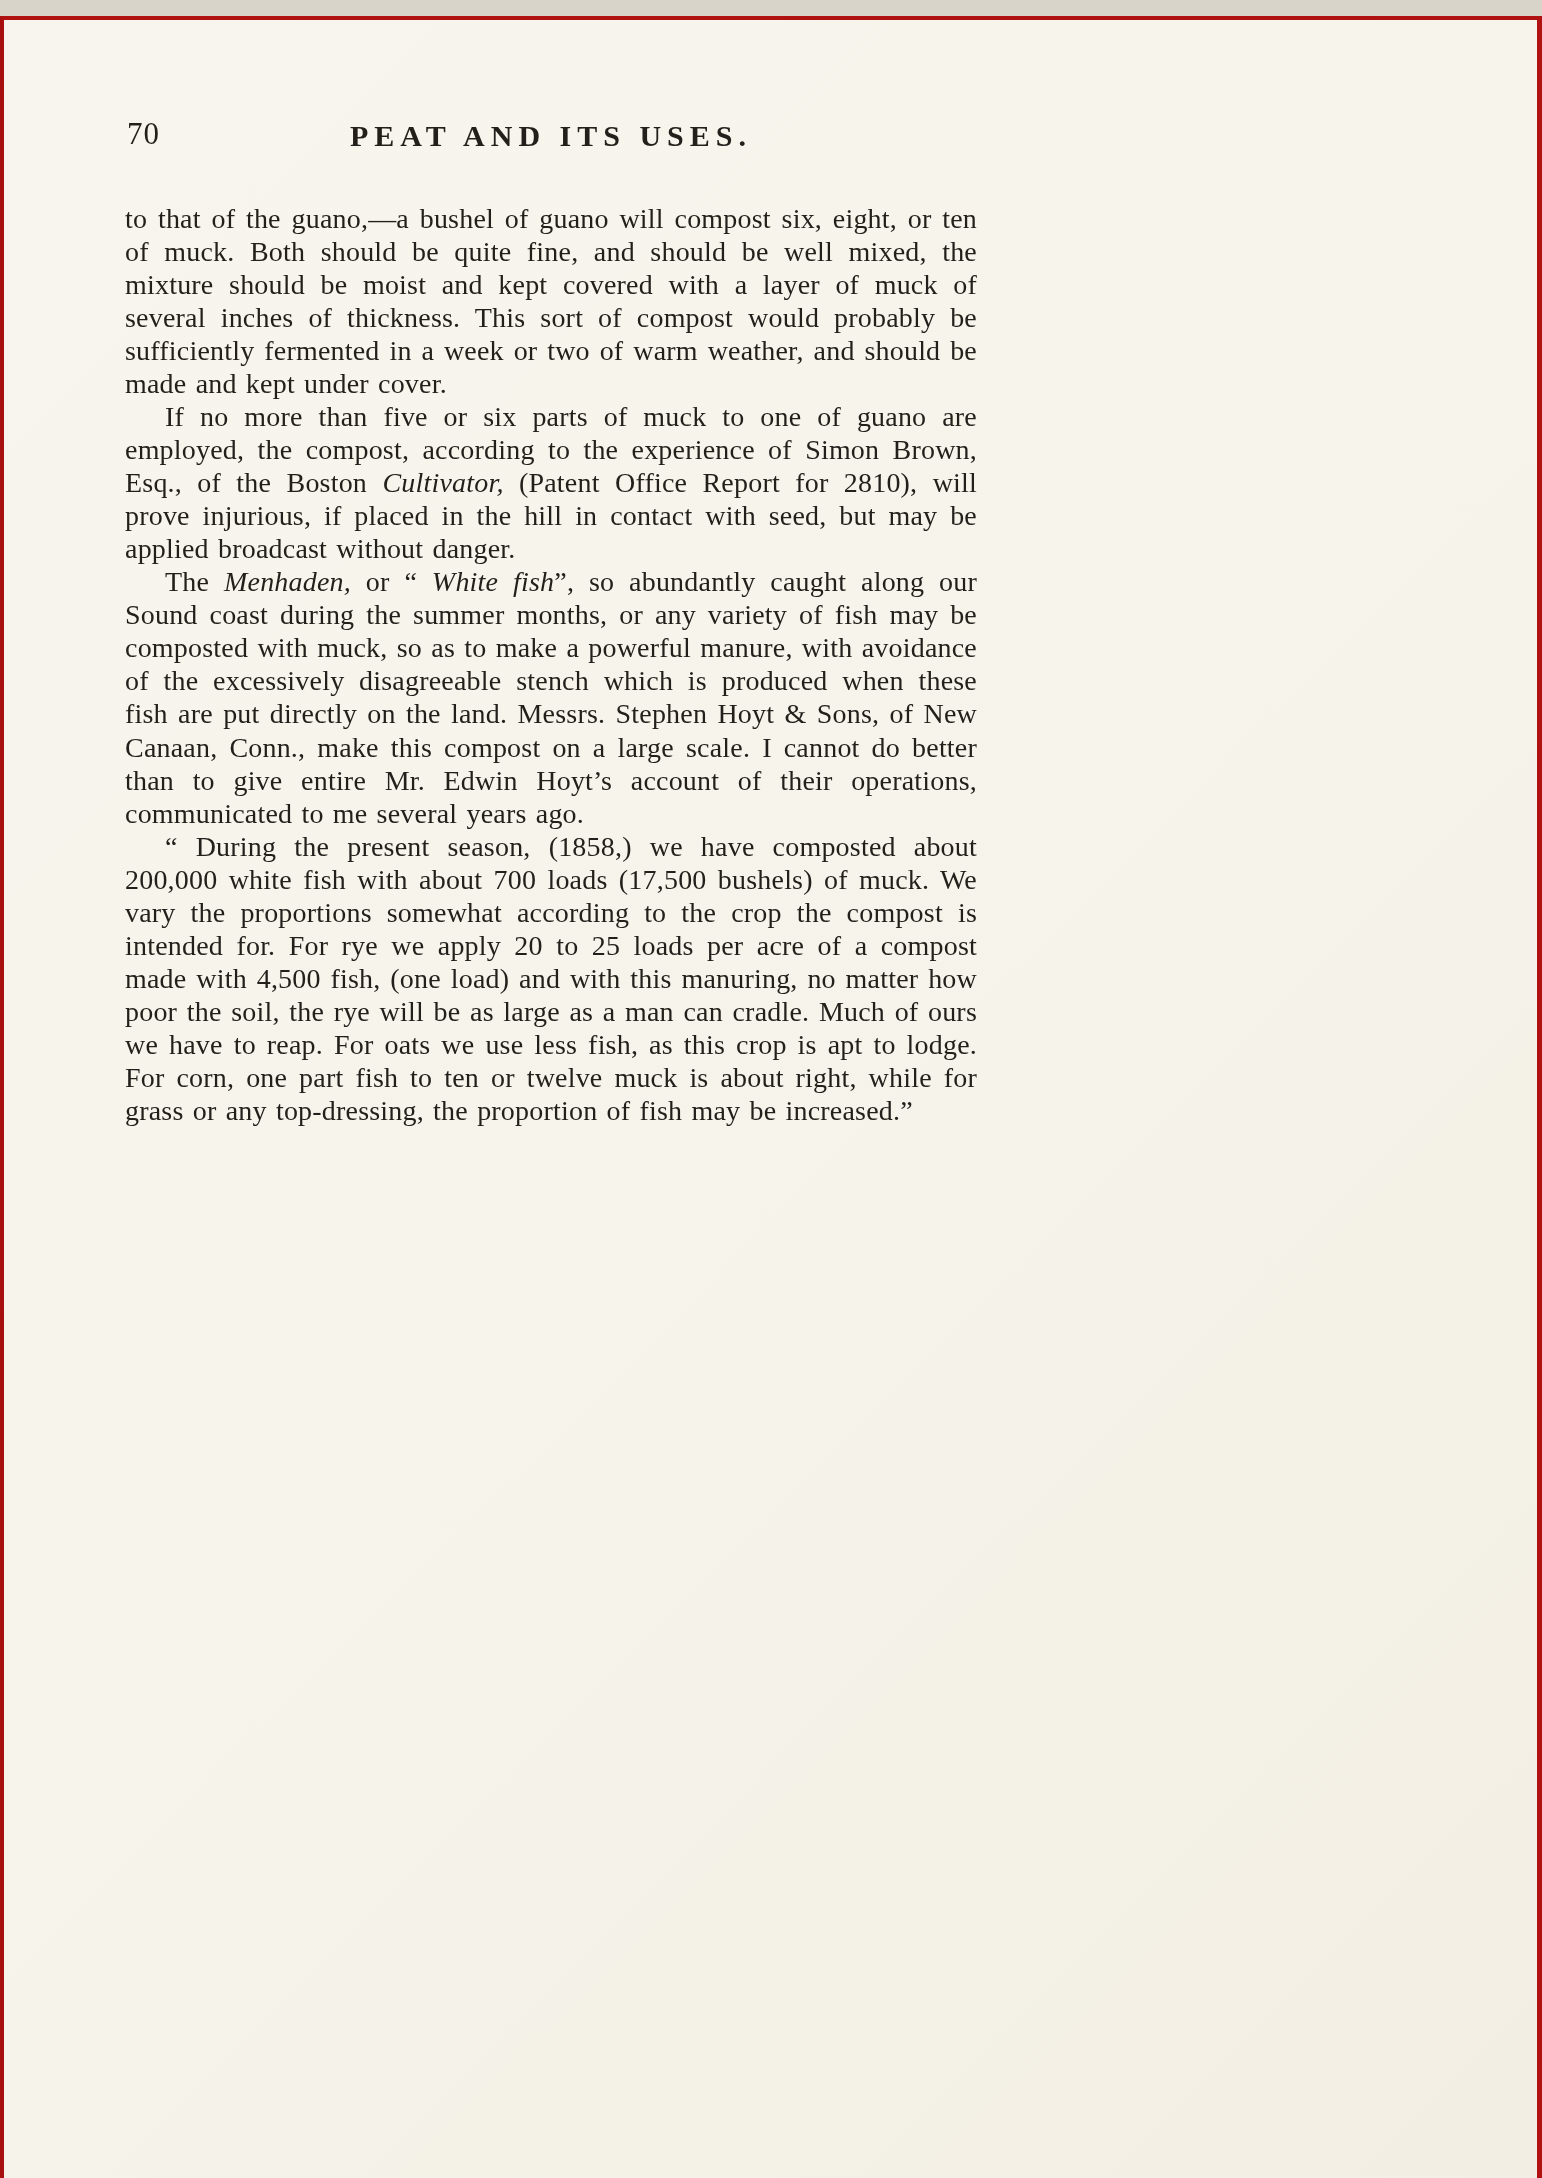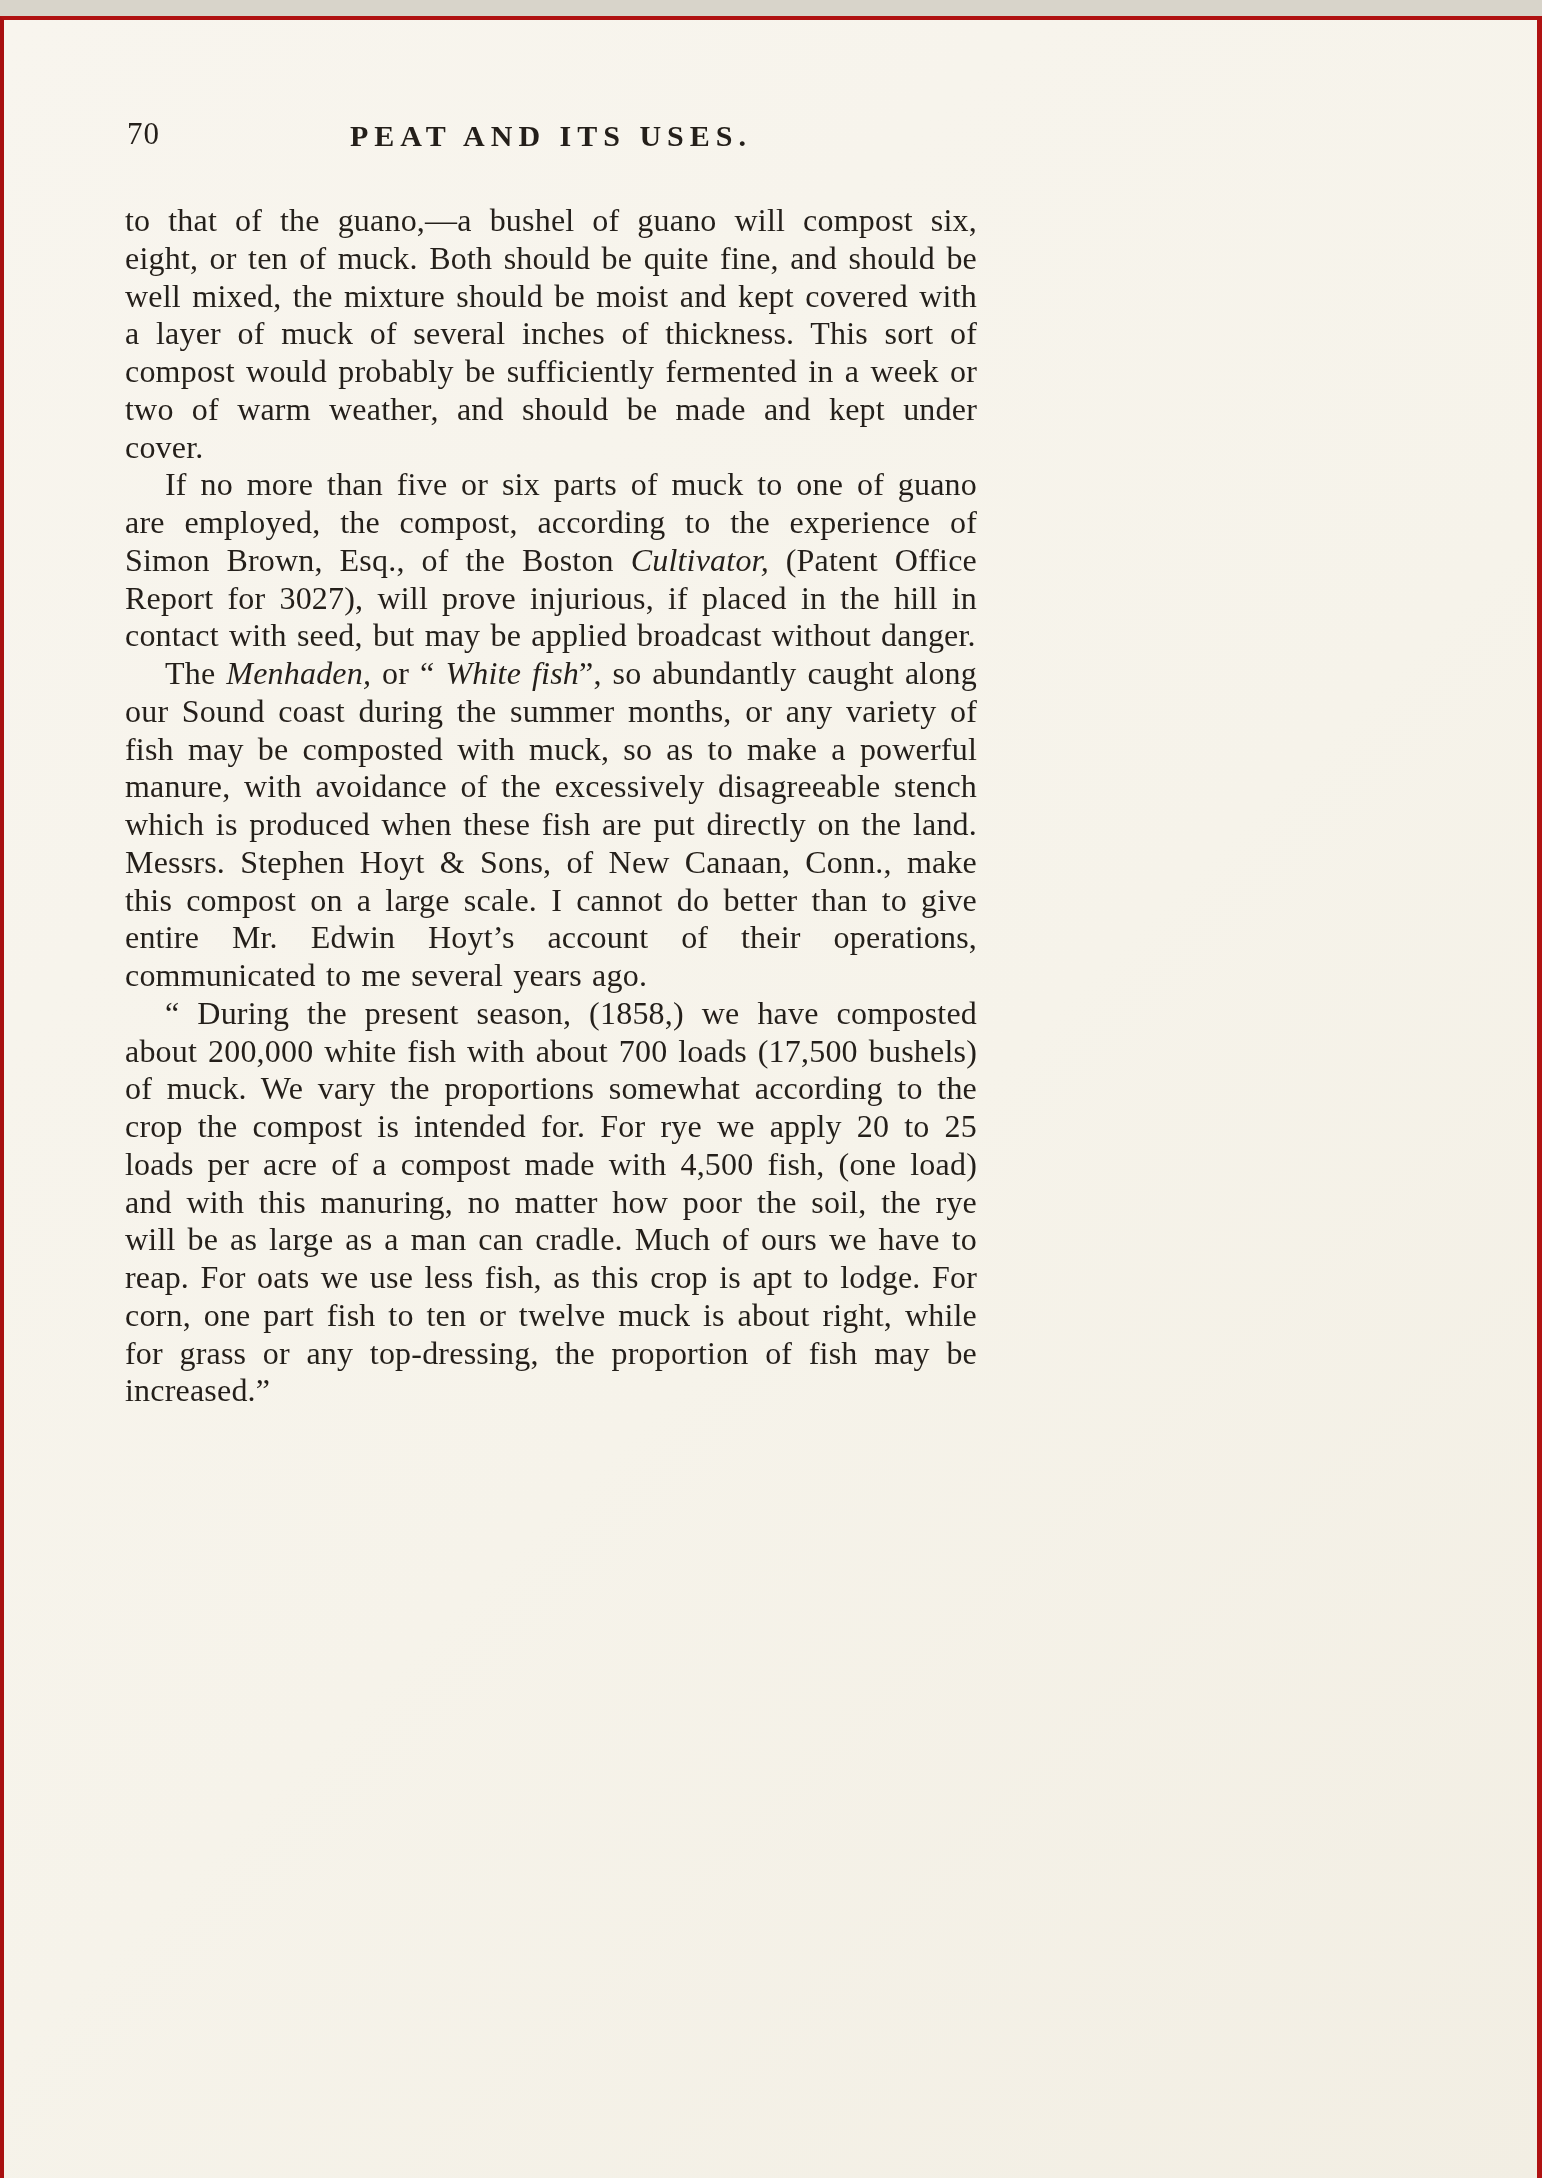--- a/index.html
+++ b/index.html
@@ -44,21 +44,21 @@
     display: block;
     text-align: center;
     font-size: 30px;
     font-weight: bold;
     letter-spacing: 6px;
     padding-top: 3px;
     white-space: nowrap;
   }
   .body-text {
     margin-top: 40px;
-    font-size: 32px;
+    font-size: 28px;
     line-height: 1.18;
     text-align: justify;
     letter-spacing: 0.2px;
     word-spacing: 2px;
   }
   .body-text p {
     margin: 0;
     padding: 0;
   }
   .body-text p.indent {
@@ -74,19 +74,19 @@
 <div class="scan-page">
   <div class="text-column">
 
     <div class="page-header">
       <span class="page-number">70</span>
       <span class="running-title">PEAT AND ITS USES.</span>
     </div>
 
     <div class="body-text" id="body-text">
         <p class=""><span>to that of the guano,—a bushel of guano will compost six, eight, or ten of muck.  Both should be quite fine, and should be well mixed, the mixture should be moist and kept covered with a layer of muck of several inches of thickness.  This sort of compost would probably be sufficiently fermented in a week or two of warm weather, and should be made and kept under cover.</span></p>
-        <p class="indent"><span>If no more than five or six parts of muck to one of guano are employed, the compost, according to the experience of Simon Brown, Esq., of the Boston </span><i>Cultivator,</i><span> (Patent Office Report for 3027), will prove injurious, if placed in the hill in contact with seed, but may be applied broadcast without danger.</span></p>
+        <p class="indent"><span>If no more than five or six parts of muck to one of guano are employed, the compost, according to the experience of Simon Brown, Esq., of the Boston </span><i>Cultivator,</i><span> (Patent Office Report for 2810), will prove injurious, if placed in the hill in contact with seed, but may be applied broadcast without danger.</span></p>
         <p class="indent"><span>The </span><i>Menhaden,</i><span> or “ </span><i>White fish</i><span>”, so abundantly caught along our Sound coast during the summer months, or any variety of fish may be composted with muck, so as to make a powerful manure, with avoidance of the excessively disagreeable stench which is produced when these fish are put directly on the land.  Messrs. Stephen Hoyt &amp; Sons, of New Canaan, Conn., make this compost on a large scale.  I cannot do better than to give entire Mr. Edwin Hoyt’s account of their operations, communicated to me several years ago.</span></p>
         <p class="indent"><span>“ During the present season, (1858,) we have composted about 200,000 white fish with about 700 loads (17,500 bushels) of muck.  We vary the proportions somewhat according to the crop the compost is intended for.  For rye we apply 20 to 25 loads per acre of a compost made with 4,500 fish, (one load) and with this manuring, no matter how poor the soil, the rye will be as large as a man can cradle.  Much of ours we have to reap.  For oats we use less fish, as this crop is apt to lodge.  For corn, one part fish to ten or twelve muck is about right, while for grass or any top-dressing, the proportion of fish may be increased.”</span></p>
       </div>
 
   </div>
 </div>
 
 </body></html>

